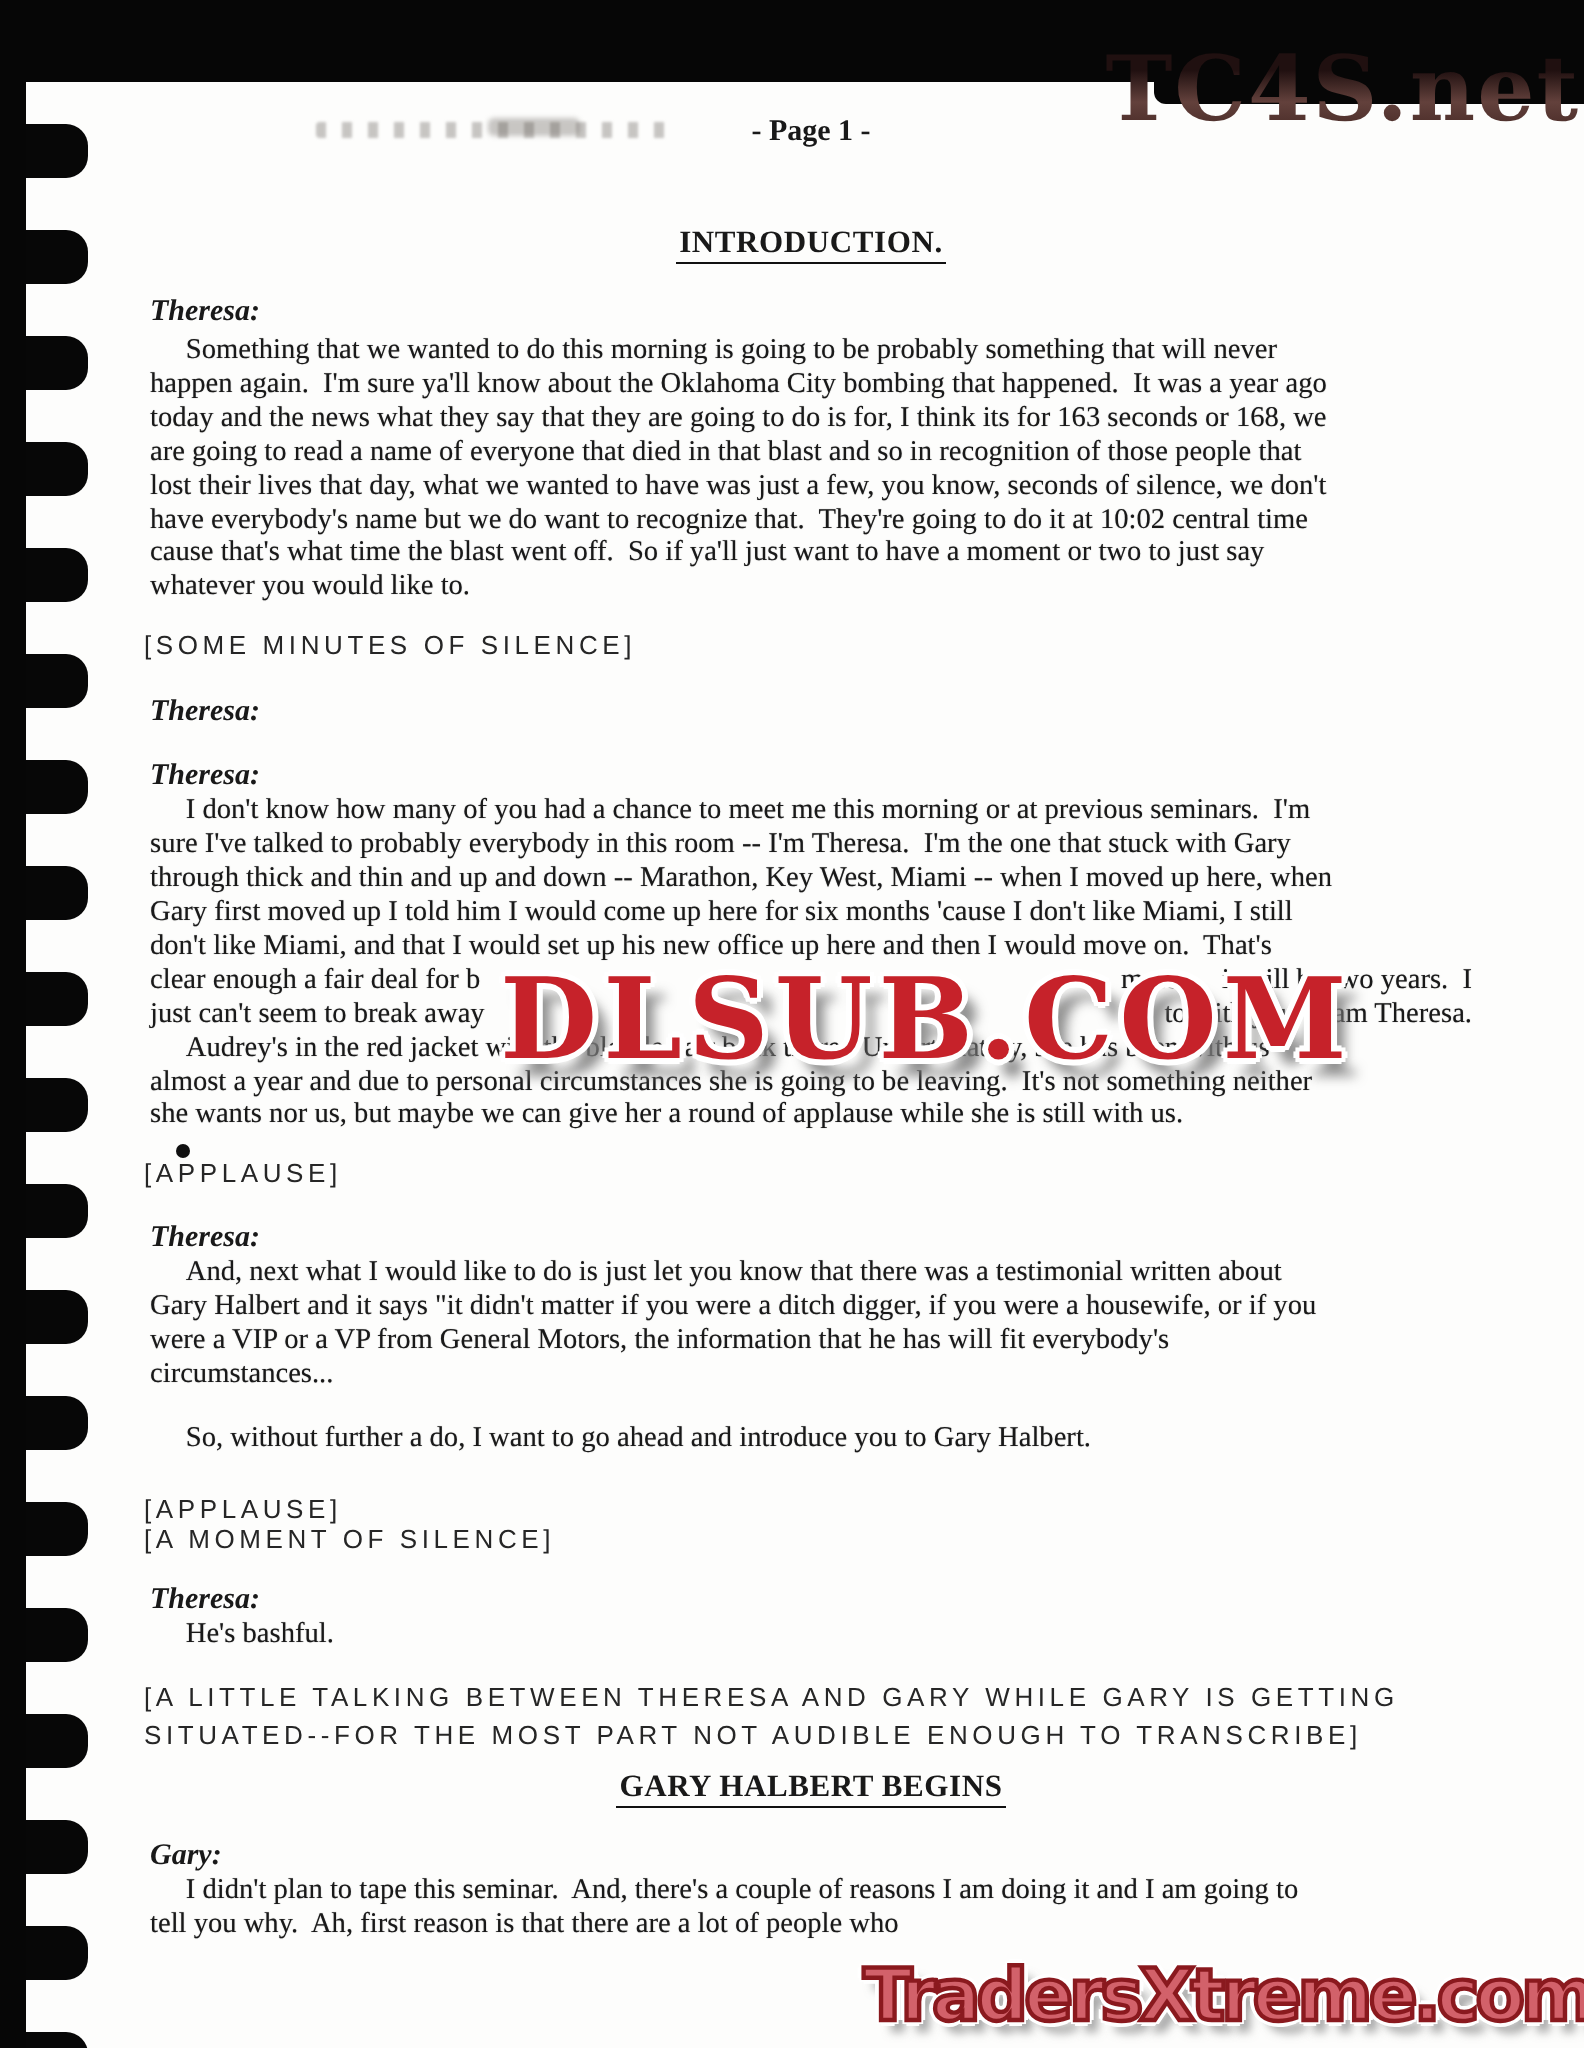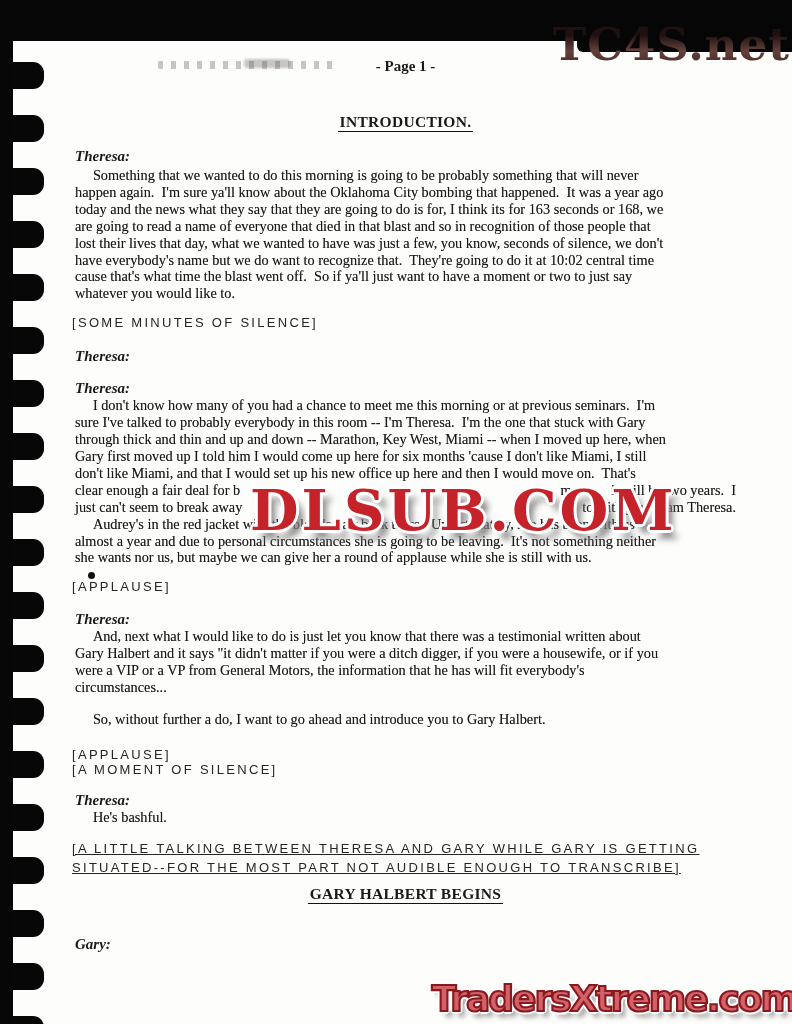--- a/index.html
+++ b/index.html
@@ -37,23 +37,23 @@
   #p1{margin-top:2px;font-family:Liberation Serif, serif;}
   #stage1{margin-top:13px;}
   #sp2{margin-top:18px;}
   #sp3{margin-top:15px;}
   #p3{}
   #stage2{margin-top:13px;}
   #sp4{margin-top:17px;}
   #so-line{margin-top:15px;}
   #stage3{margin-top:19px;}
   #sp5{margin-top:15px;}
-  #stage4{margin-top:13px;text-decoration:underline;}
+  #stage4{margin-top:13px;}
   #head2{margin-top:8px;}
-  #sp6{margin-top:33px;}
+  #sp6{margin-top:17px;}
   
   .wm{position:absolute;white-space:nowrap;pointer-events:none;}
   .wm-top{
     right:2px;top:20px;z-index:5;
     font-family:"DejaVu Serif", serif;font-weight:bold;font-size:45px;line-height:50px;letter-spacing:1px;
     background:linear-gradient(180deg,#201010 30%,#63413c 62%,#472a26 92%);
     -webkit-background-clip:text;background-clip:text;color:transparent;
   }
   .wm-mid{
     left:250px;top:484px;z-index:6;
@@ -163,18 +163,20 @@
   <div id="bashful" class="body-text">     He's bashful.</div>
 
   <div id="stage4" class="stage stage-wide">[A LITTLE TALKING BETWEEN THERESA AND GARY WHILE GARY IS GETTING
 SITUATED--FOR THE MOST PART NOT AUDIBLE ENOUGH TO TRANSCRIBE]</div>
 
   <div id="head2" class="center-head">
     <span class="u">GARY HALBERT BEGINS</span>
   </div>
 
   <div id="sp6" class="speaker">Gary:</div>
+  <div id="p5" class="body-text">     I didn't plan to tape this seminar.  And, there's a couple of reasons I am doing it and I am going to
+tell you why.  Ah, first reason is that there are a lot of people who</div>
 
 </div>
 
 <div class="wm wm-top">TC4S.net</div>
 <div class="wm wm-mid">DLSUB.COM</div>
 <div class="wm wm-bot">TradersXtreme.com</div>
 
 </body></html>

